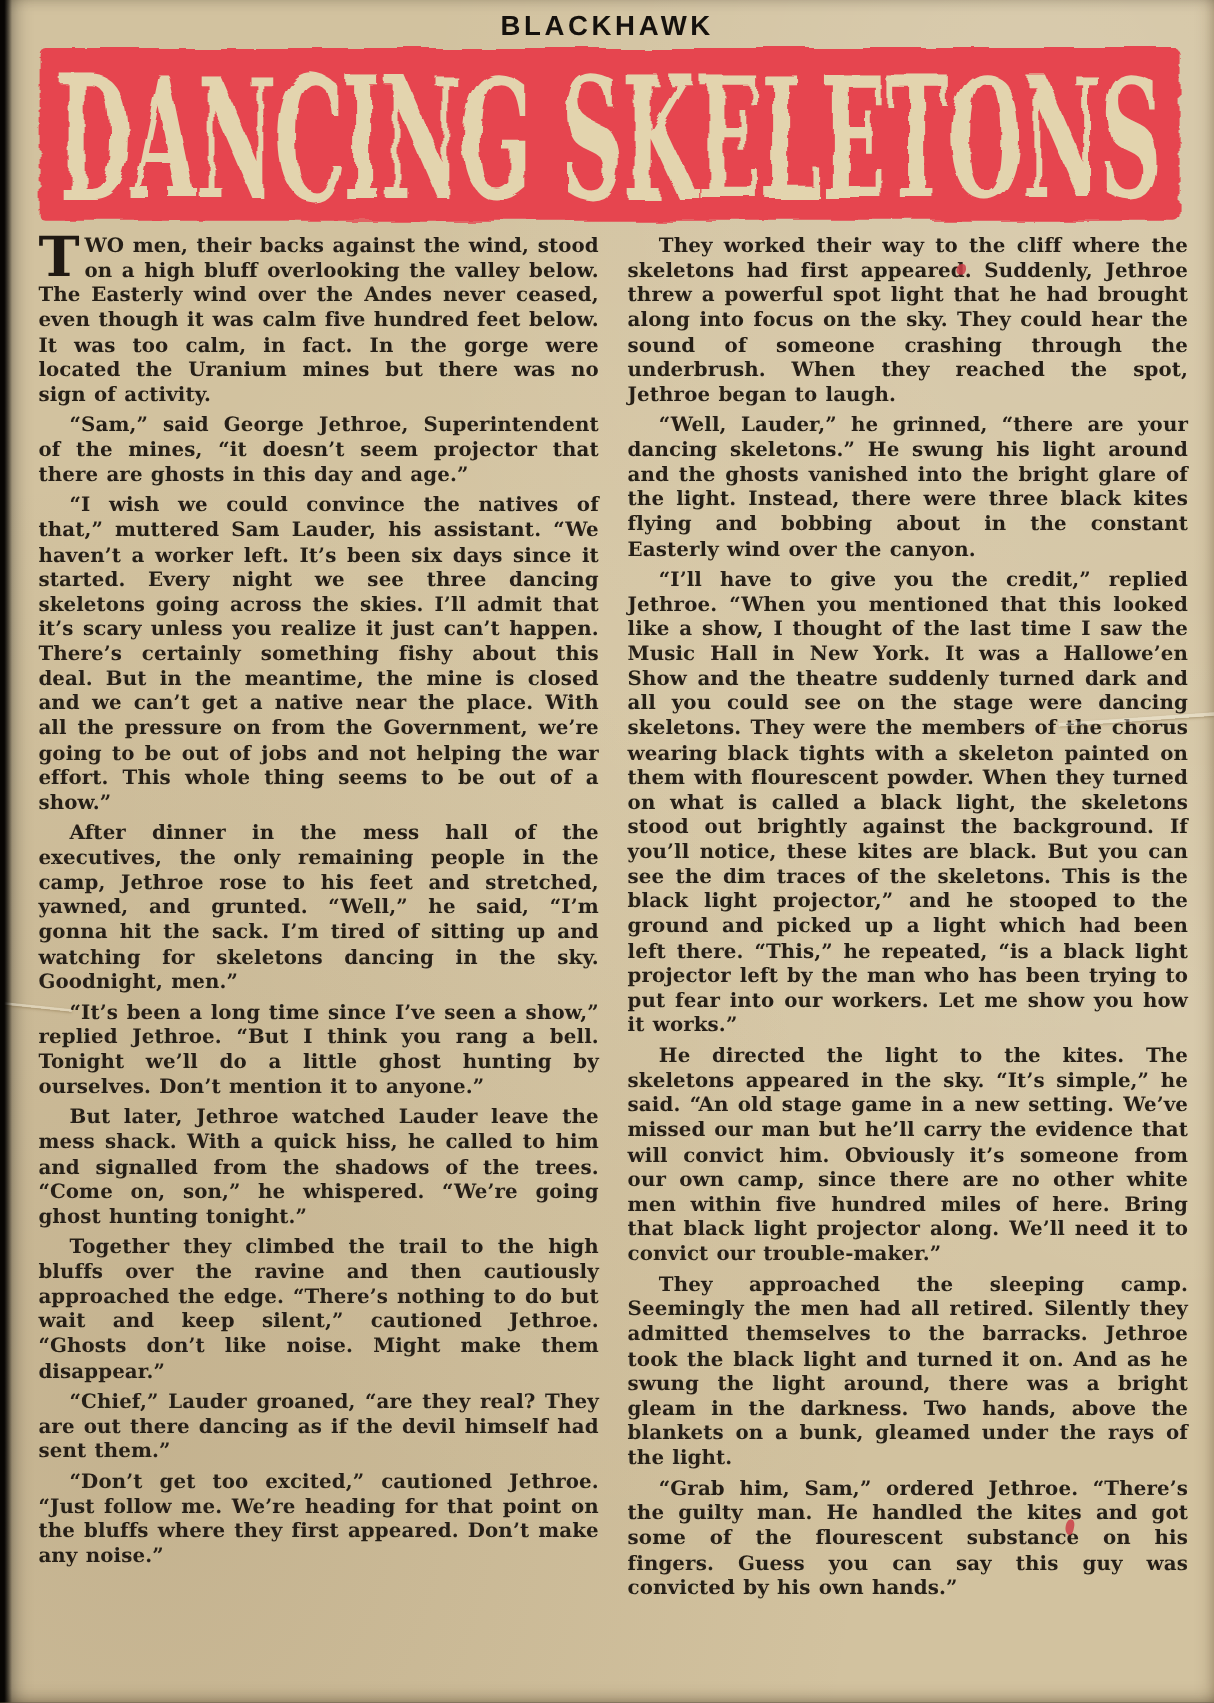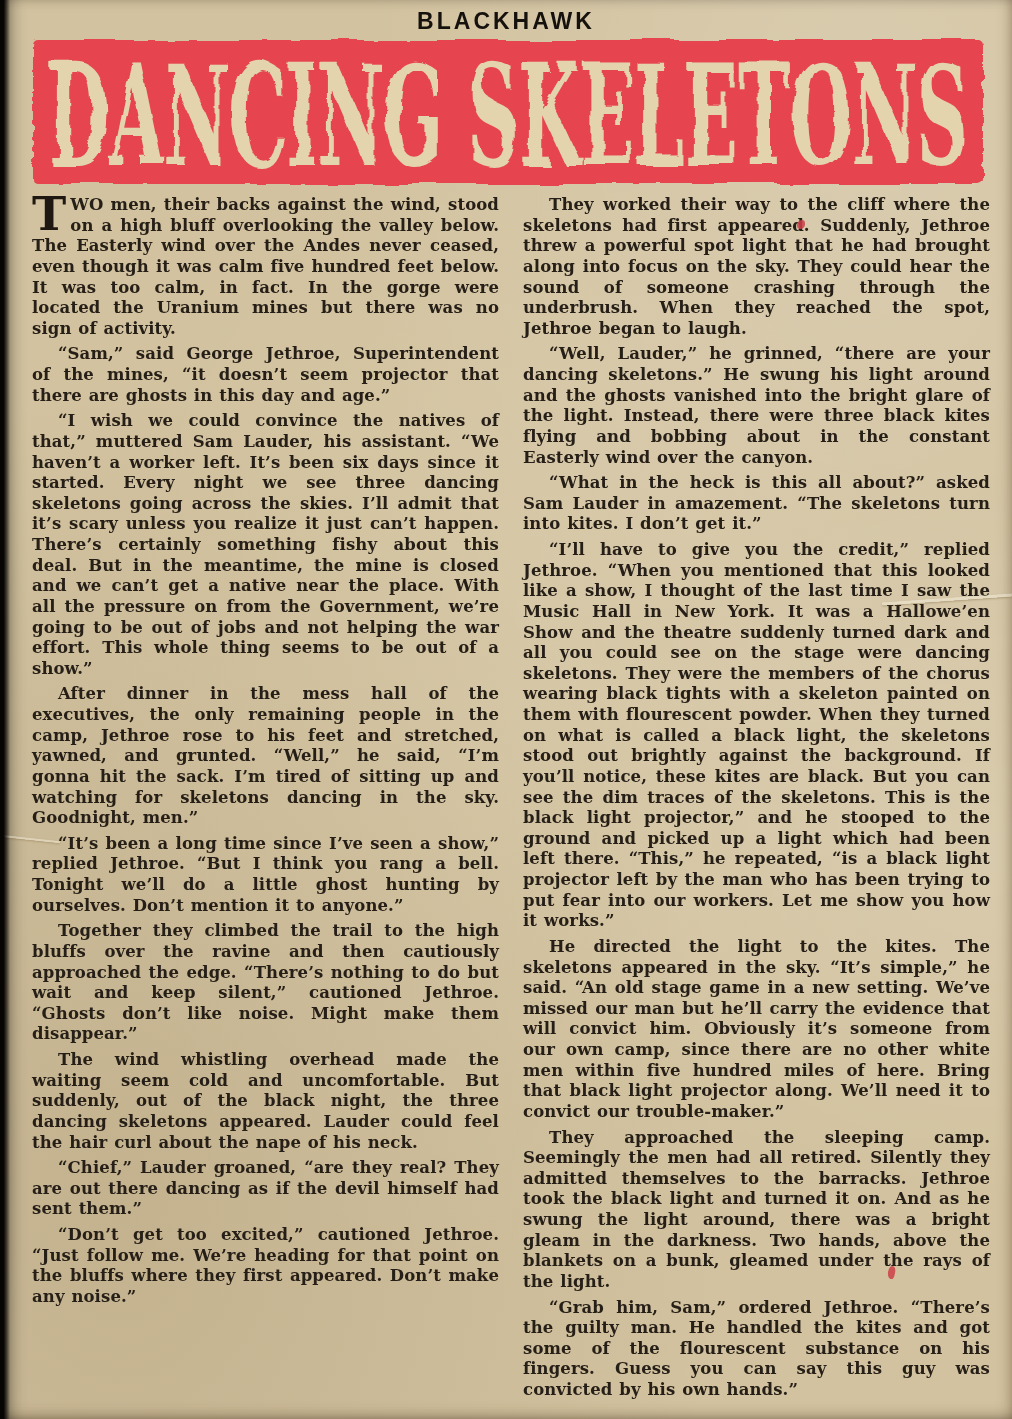--- a/index.html
+++ b/index.html
@@ -124,28 +124,27 @@
     </svg>
   </div>
 
   <div class="columns">
     <div class="col">
       <p class="para first"><span class="dropcap">T</span><span>WO men, their backs against the wind, stood on a high bluff overlooking the valley below. The Easterly wind over the Andes never ceased, even though it was calm five hundred feet below. It was too calm, in fact. In the gorge were located the Uranium mines but there was no sign of activity.</span></p>
       <p class="para">“Sam,” said George Jethroe, Superintendent of the mines, “it doesn’t seem projector that there are ghosts in this day and age.”</p>
       <p class="para">“I wish we could convince the natives of that,” muttered Sam Lauder, his assistant. “We haven’t a worker left. It’s been six days since it started. Every night we see three dancing skeletons going across the skies. I’ll admit that it’s scary unless you realize it just can’t happen. There’s certainly something fishy about this deal. But in the meantime, the mine is closed and we can’t get a native near the place. With all the pressure on from the Government, we’re going to be out of jobs and not helping the war effort. This whole thing seems to be out of a show.”</p>
       <p class="para">After dinner in the mess hall of the executives, the only remaining people in the camp, Jethroe rose to his feet and stretched, yawned, and grunted. “Well,” he said, “I’m gonna hit the sack. I’m tired of sitting up and watching for skeletons dancing in the sky. Goodnight, men.”</p>
       <p class="para">“It’s been a long time since I’ve seen a show,” replied Jethroe. “But I think you rang a bell. Tonight we’ll do a little ghost hunting by ourselves. Don’t mention it to anyone.”</p>
+      <p class="para">But later, Jethroe watched Lauder leave the mess shack. With a quick hiss, he called to him and signalled from the shadows of the trees. “Come on, son,” he whispered. “We’re going ghost hunting tonight.”</p>
       <p class="para">Together they climbed the trail to the high bluffs over the ravine and then cautiously approached the edge. “There’s nothing to do but wait and keep silent,” cautioned Jethroe. “Ghosts don’t like noise. Might make them disappear.”</p>
-      <p class="para">The wind whistling overhead made the waiting seem cold and uncomfortable. But suddenly, out of the black night, the three dancing skeletons appeared. Lauder could feel the hair curl about the nape of his neck.</p>
       <p class="para">“Chief,” Lauder groaned, “are they real? They are out there dancing as if the devil himself had sent them.”</p>
       <p class="para">“Don’t get too excited,” cautioned Jethroe. “Just follow me. We’re heading for that point on the bluffs where they first appeared. Don’t make any noise.”</p>
     </div>
     <div class="col">
       <p class="para">They worked their way to the cliff where the skeletons had first appeared. Suddenly, Jethroe threw a powerful spot light that he had brought along into focus on the sky. They could hear the sound of someone crashing through the underbrush. When they reached the spot, Jethroe began to laugh.</p>
       <p class="para">“Well, Lauder,” he grinned, “there are your dancing skeletons.” He swung his light around and the ghosts vanished into the bright glare of the light. Instead, there were three black kites flying and bobbing about in the constant Easterly wind over the canyon.</p>
-      <p class="para">“What in the heck is this all about?” asked Sam Lauder in amazement. “The skeletons turn into kites. I don’t get it.”</p>
       <p class="para">“I’ll have to give you the credit,” replied Jethroe. “When you mentioned that this looked like a show, I thought of the last time I saw the Music Hall in New York. It was a Hallowe’en Show and the theatre suddenly turned dark and all you could see on the stage were dancing skeletons. They were the members of the chorus wearing black tights with a skeleton painted on them with flourescent powder. When they turned on what is called a black light, the skeletons stood out brightly against the background. If you’ll notice, these kites are black. But you can see the dim traces of the skeletons. This is the black light projector,” and he stooped to the ground and picked up a light which had been left there. “This,” he repeated, “is a black light projector left by the man who has been trying to put fear into our workers. Let me show you how it works.”</p>
       <p class="para">He directed the light to the kites. The skeletons appeared in the sky. “It’s simple,” he said. “An old stage game in a new setting. We’ve missed our man but he’ll carry the evidence that will convict him. Obviously it’s someone from our own camp, since there are no other white men within five hundred miles of here. Bring that black light projector along. We’ll need it to convict our trouble-maker.”</p>
       <p class="para">They approached the sleeping camp. Seemingly the men had all retired. Silently they admitted themselves to the barracks. Jethroe took the black light and turned it on. And as he swung the light around, there was a bright gleam in the darkness. Two hands, above the blankets on a bunk, gleamed under the rays of the light.</p>
       <p class="para">“Grab him, Sam,” ordered Jethroe. “There’s the guilty man. He handled the kites and got some of the flourescent substance on his fingers. Guess you can say this guy was convicted by his own hands.”</p>
     </div>
   </div>
 </div>
 
 </body></html>

